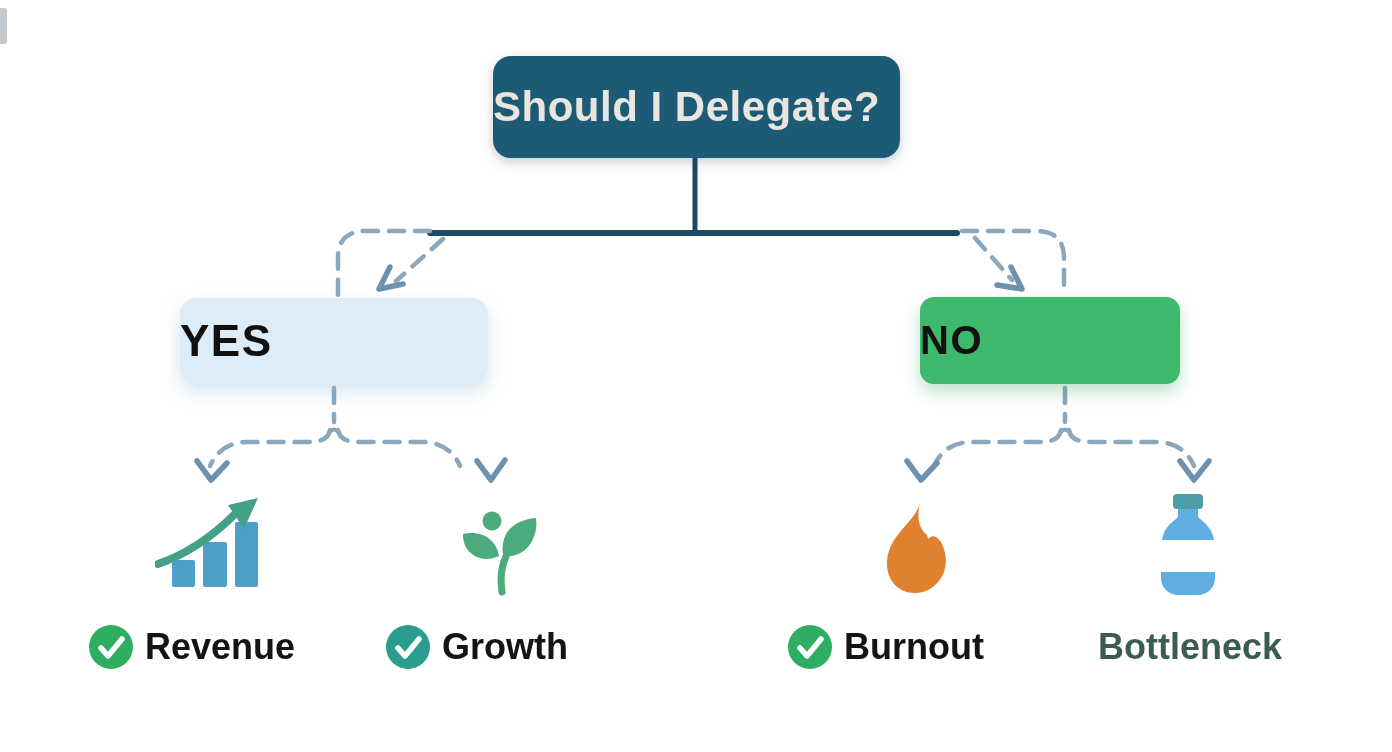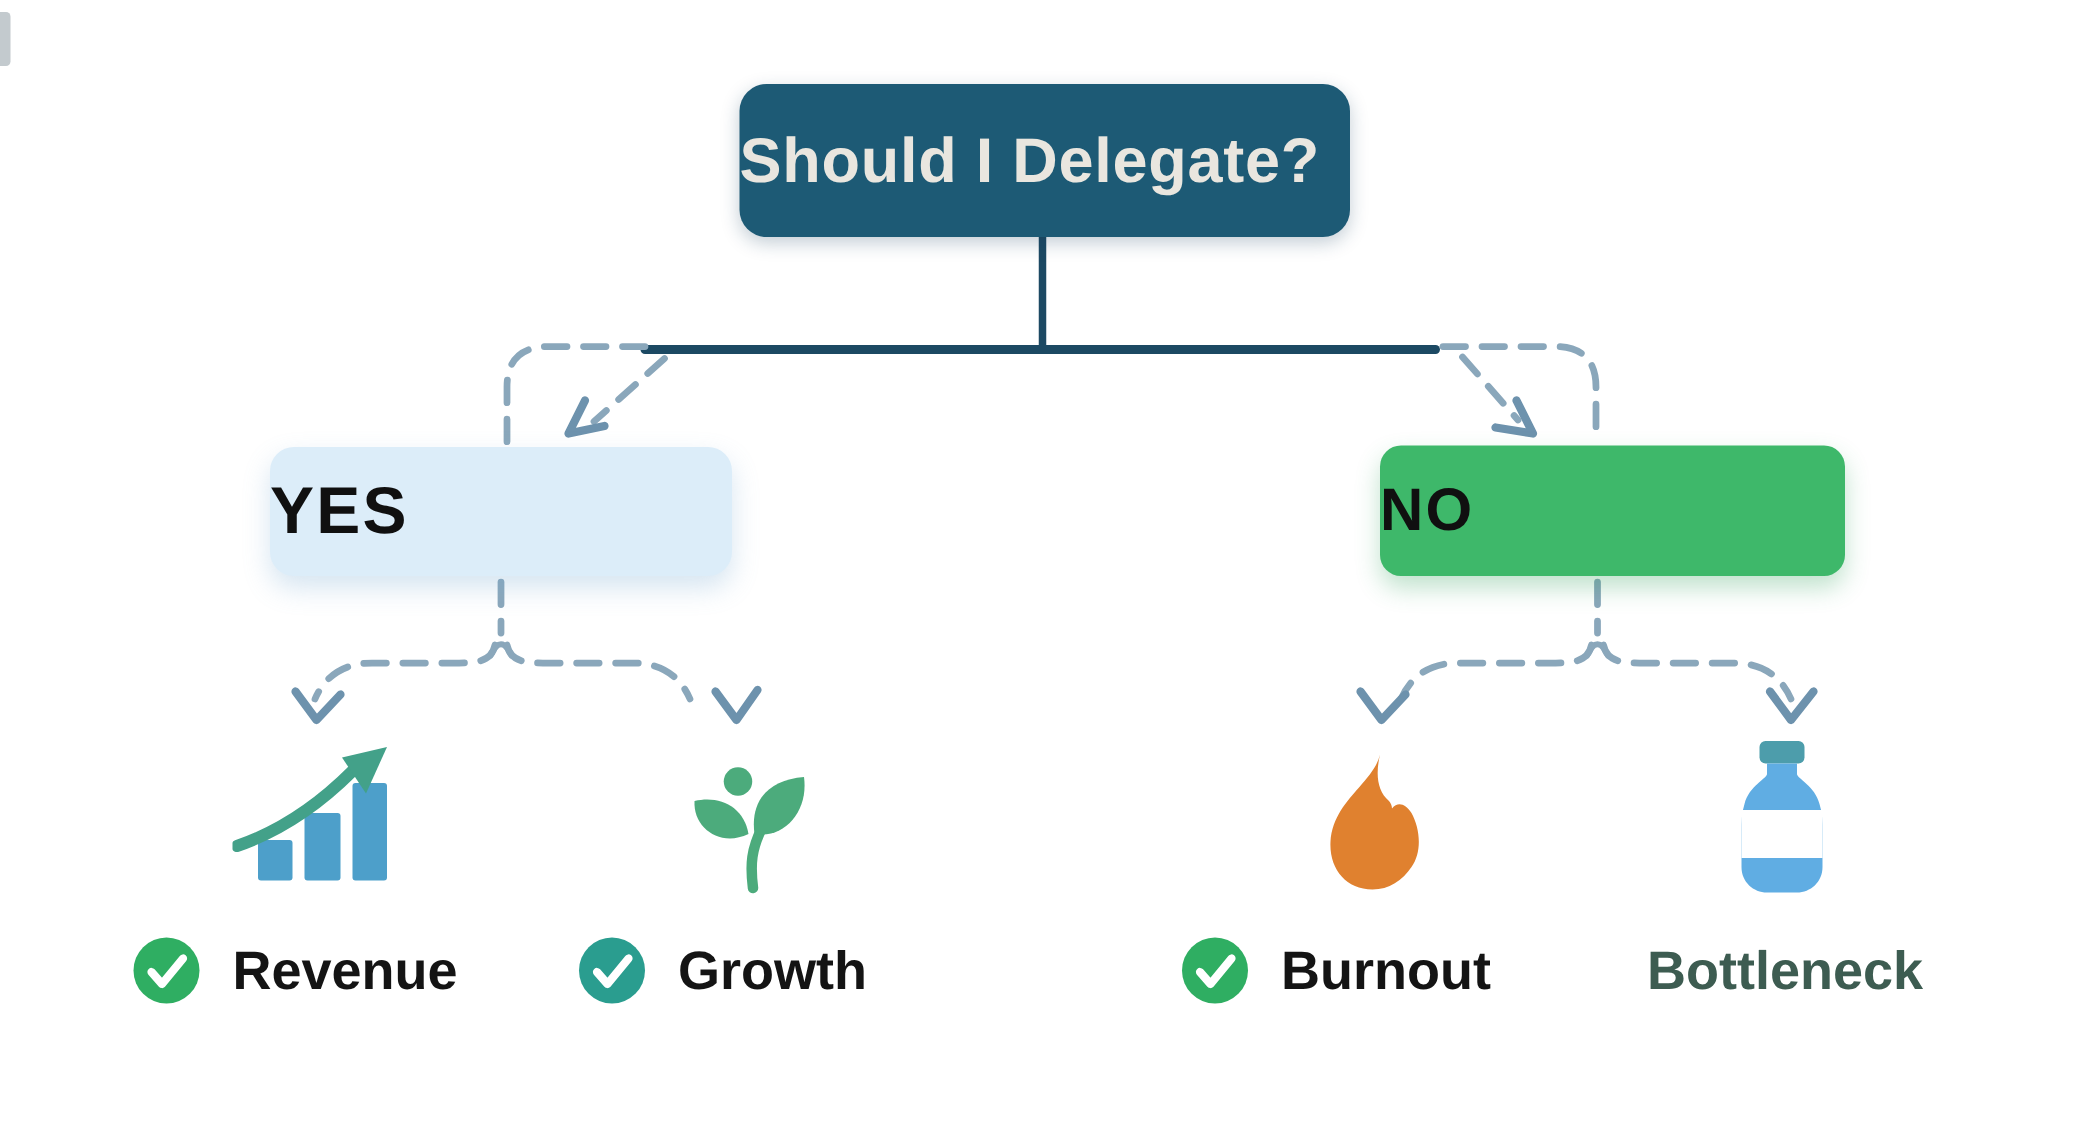--- a/index.html
+++ b/index.html
@@ -18,21 +18,21 @@
     font-size:42px;letter-spacing:.5px;
     box-shadow:0 4px 12px rgba(20,60,90,.25);
   }
   .yes-node{
     left:180px;top:298px;width:308px;height:86px;border-radius:16px;
     background:var(--yes-box-bg,#dcedf9);color:var(--branch-text,#101010);
     font-size:44px;letter-spacing:1.5px;
     box-shadow:0 8px 18px rgba(120,170,210,.30);
   }
   .no-node{
-    left:920px;top:297px;width:310px;height:87px;border-radius:14px;
+    left:920px;top:297px;width:260px;height:87px;border-radius:14px;
     background:var(--no-box-bg,#3eb86a);color:var(--branch-text,#101010);
     font-size:40px;letter-spacing:1.5px;
     box-shadow:0 8px 16px rgba(46,160,90,.30);
   }
   svg.overlay{position:absolute;left:0;top:0;pointer-events:none;}
   .stroke-solid{stroke:var(--connector-solid,#1c4963);fill:none;stroke-linecap:round;}
   .stroke-dashed{stroke:var(--connector-dashed,#8aa7bb);fill:none;stroke-linecap:round;
     stroke-dasharray:15 11;}
   .stroke-plain{stroke:var(--connector-dashed,#8aa7bb);fill:none;stroke-linecap:round;}
   .stroke-arrow{stroke:var(--arrowhead,#6d92ad);fill:none;stroke-linecap:round;stroke-linejoin:round;}
@@ -41,21 +41,21 @@
   .fill-trend{fill:var(--trend-arrow-green,#43a189);}
   .stroke-trend{stroke:var(--trend-arrow-green,#43a189);fill:none;stroke-linecap:round;}
   .fill-plant{fill:var(--plant-green,#4cab7c);}
   .stroke-plant{stroke:var(--plant-green,#4cab7c);fill:none;stroke-linecap:round;}
   .fill-flame{fill:var(--flame-orange,#e0812f);}
   .fill-bottle{fill:var(--bottle-blue,#60ade3);}
   .fill-cap{fill:var(--bottle-cap-teal,#4d9dab);}
   .fill-check-green{fill:var(--check-green,#2fae62);}
   .fill-check-teal{fill:var(--check-teal,#2a9d8f);}
   .label-row{
-    position:absolute;top:624px;height:46px;display:flex;align-items:center;gap:21px;
+    position:absolute;top:624px;height:46px;display:flex;align-items:center;gap:11px;
     color:var(--label-text,#141414);font-size:36px;font-weight:600;
   }
   .label-row .txt{line-height:46px;}
   .bottleneck-label{color:var(--bottleneck-text,#3d5c51);}
   .edge-artifact{position:absolute;left:0;top:8px;width:7px;height:36px;
     background:#c3cace;border-radius:0 3px 3px 0;}
 </style>
 </head>
 <body>
 

